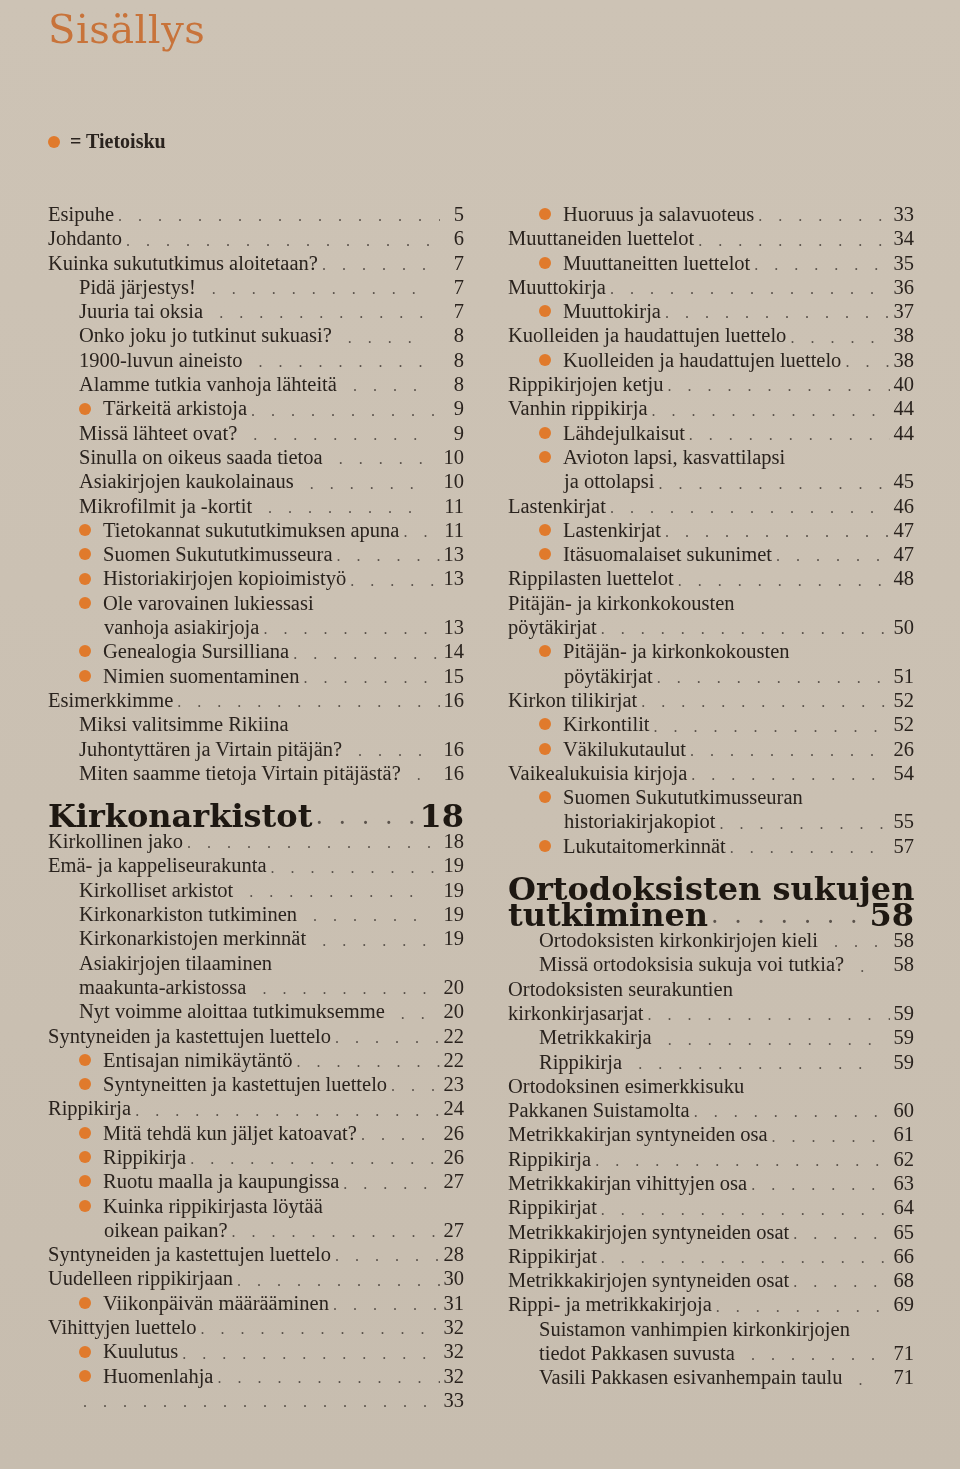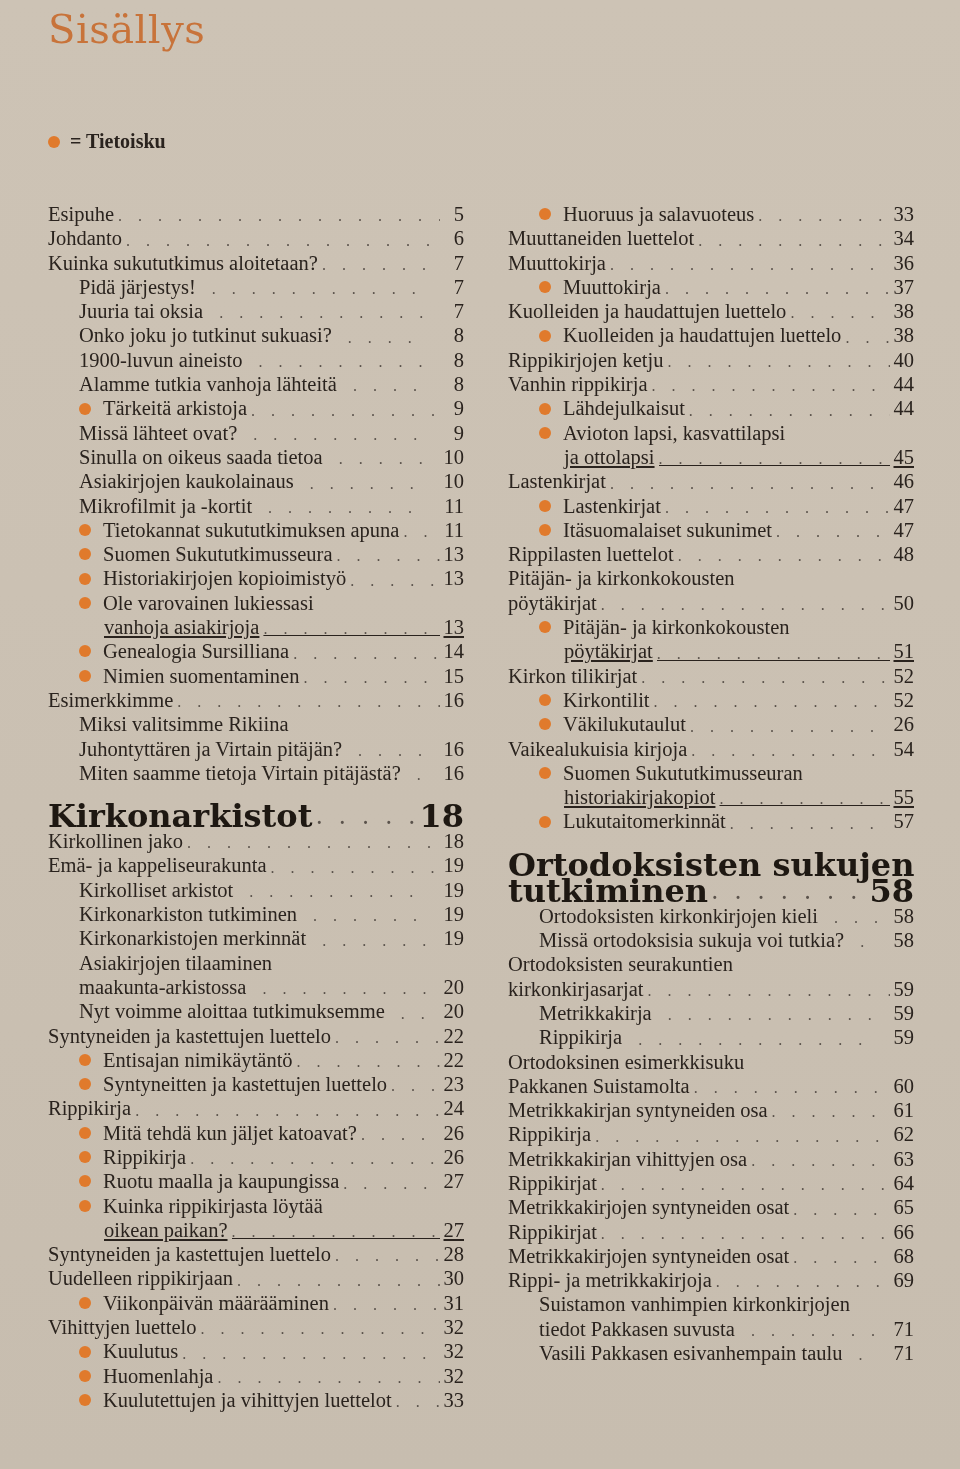--- a/index.html
+++ b/index.html
@@ -36,21 +36,21 @@
     flex: 1 1 auto; overflow: hidden; margin: 0 4px;
     color: #5a524b; letter-spacing: 6px; font-size: 16px;
     line-height: 20px; height: 20px;
   }
   .entry .leader::before {
     content: ". . . . . . . . . . . . . . . . . . . . . . . . . . . . . . . . . . . . . . . . . . . . . . . . .";
   }
   .entry .page { flex: 0 0 auto; text-align: right; min-width: 20px; }
   .entry.l1 { padding-left: 31px; gap: 12px; }
   .entry.b1 { padding-left: 31px; }
-  .entry.cont { padding-left: 56px; text-decoration: underline; }
+  .entry.cont { padding-left: 56px; }
   .entry.nolead .leader { visibility: hidden; }
   .entry.heading {
     font-family: "DejaVu Serif", serif; font-weight: bold;
     font-size: 32px; line-height: 26px; color: #1e1812;
   }
   .gap-md { height: 18px; }
 </style>
 </head>
 <body>
 
@@ -409,43 +409,47 @@
     </div>
     <div class="entry b1">
       <span class="text">
         <span class="dot"></span>
         <span>Huomenlahja</span>
       </span>
       <span class="leader"></span>
       <span class="page">32</span>
     </div>
     <div class="entry b1">
-      <span class="text">
-        <span class="dot"></span>
-        <span>Kuulutettujen ja vihittyjen luettelot</span>
-      </span>
       <span class="leader"></span>
       <span class="page">33</span>
     </div>
   </div>
 <div class="col right" id="col-right">
     <div class="entry b1">
       <span class="text">
         <span class="dot"></span>
         <span>Huoruus ja salavuoteus</span>
       </span>
       <span class="leader"></span>
       <span class="page">33</span>
     </div>
     <div class="entry">
       <span class="text">
         <span>Muuttaneiden luettelot</span>
       </span>
       <span class="leader"></span>
       <span class="page">34</span>
+    </div>
+    <div class="entry b1">
+      <span class="text">
+        <span class="dot"></span>
+        <span>Muuttaneitten luettelot</span>
+      </span>
+      <span class="leader"></span>
+      <span class="page">35</span>
     </div>
     <div class="entry">
       <span class="text">
         <span>Muuttokirja</span>
       </span>
       <span class="leader"></span>
       <span class="page">36</span>
     </div>
     <div class="entry b1">
       <span class="text">

